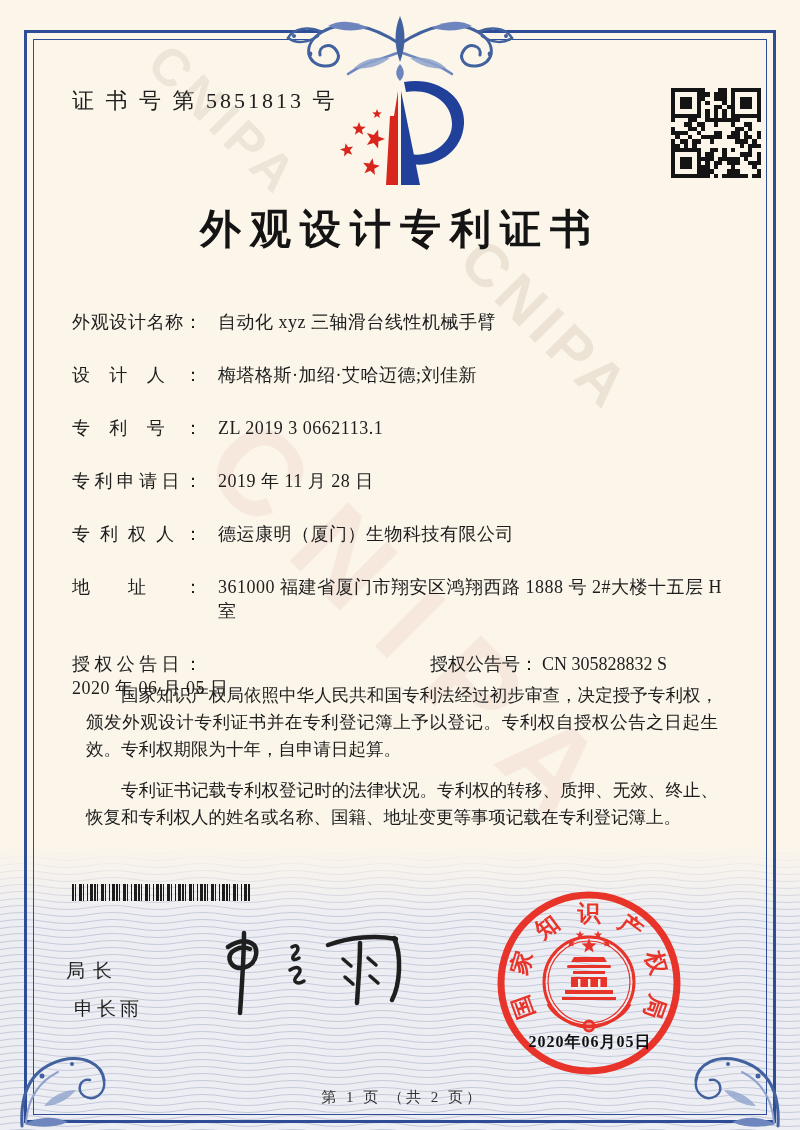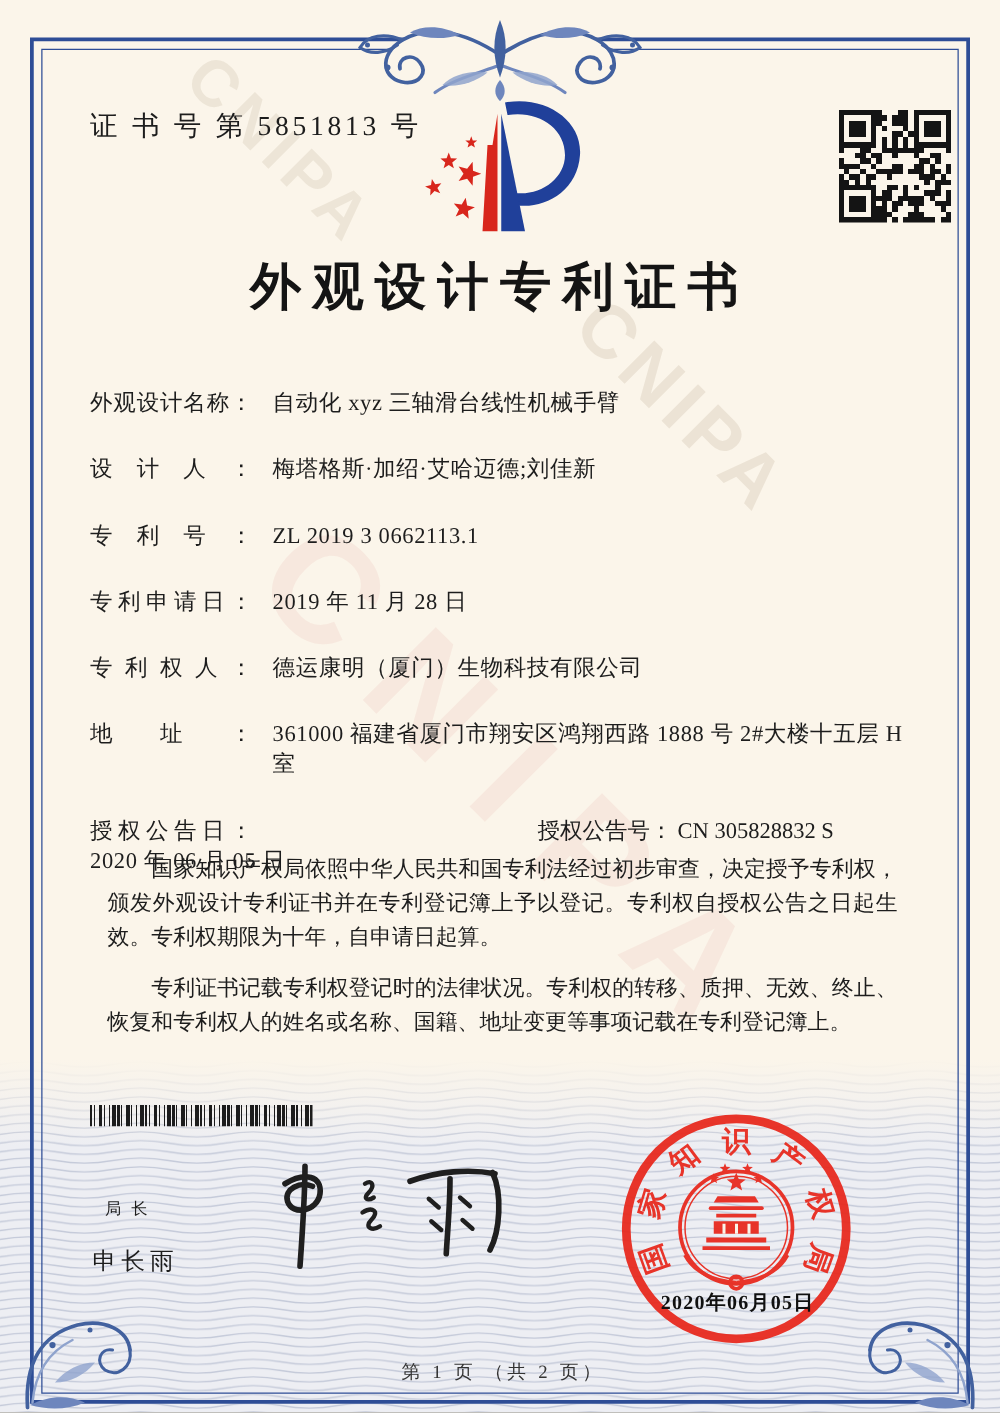--- a/index.html
+++ b/index.html
@@ -51,21 +51,21 @@
   
   .barcode{position:absolute;left:72px;top:884px;width:178px;height:17px;
     background:repeating-linear-gradient(90deg,
       #1c1c1c 0 2px,rgba(0,0,0,0) 2px 3px,
       #1c1c1c 3px 4px,rgba(0,0,0,0) 4px 7px,
       #1c1c1c 7px 10px,rgba(0,0,0,0) 10px 11px,
       #1c1c1c 11px 12px,rgba(0,0,0,0) 12px 15px,
       #1c1c1c 15px 16px,rgba(0,0,0,0) 16px 18px,
       #1c1c1c 18px 21px,rgba(0,0,0,0) 21px 22px);}
   
-  .officer-title{position:absolute;left:84px;top:958px;font-size:13px;letter-spacing:8px;}
+  .officer-title{position:absolute;left:66px;top:958px;font-size:19px;letter-spacing:8px;}
   .officer-name{position:absolute;left:74px;top:996px;font-size:19px;letter-spacing:4px;}
   .signature{position:absolute;left:200px;top:925px;}
   
   .seal{position:absolute;left:492px;top:886px;opacity:0.93;}
   .seal text{font-family:"Liberation Serif","DejaVu Serif",serif;font-weight:bold;}
   .seal-date{position:absolute;left:500px;top:1032px;width:180px;text-align:center;
     font-size:16px;font-weight:bold;letter-spacing:1px;color:#101010;}
   
   .footer{position:absolute;left:5px;right:0;top:1088px;text-align:center;
     font-size:15px;letter-spacing:3px;color:#333;}

